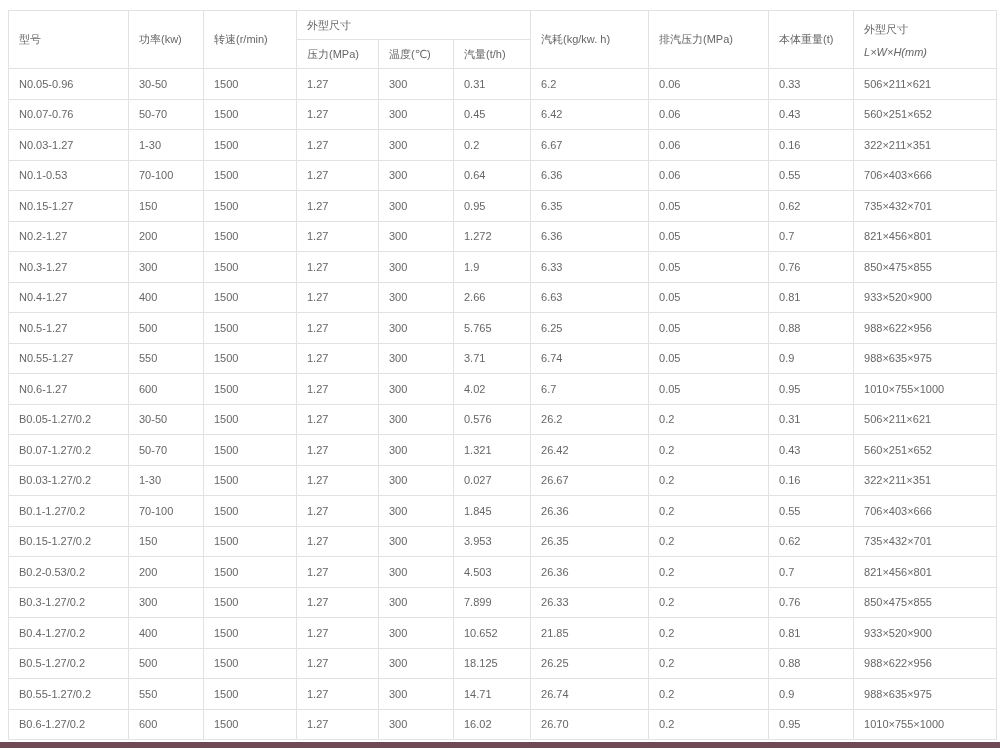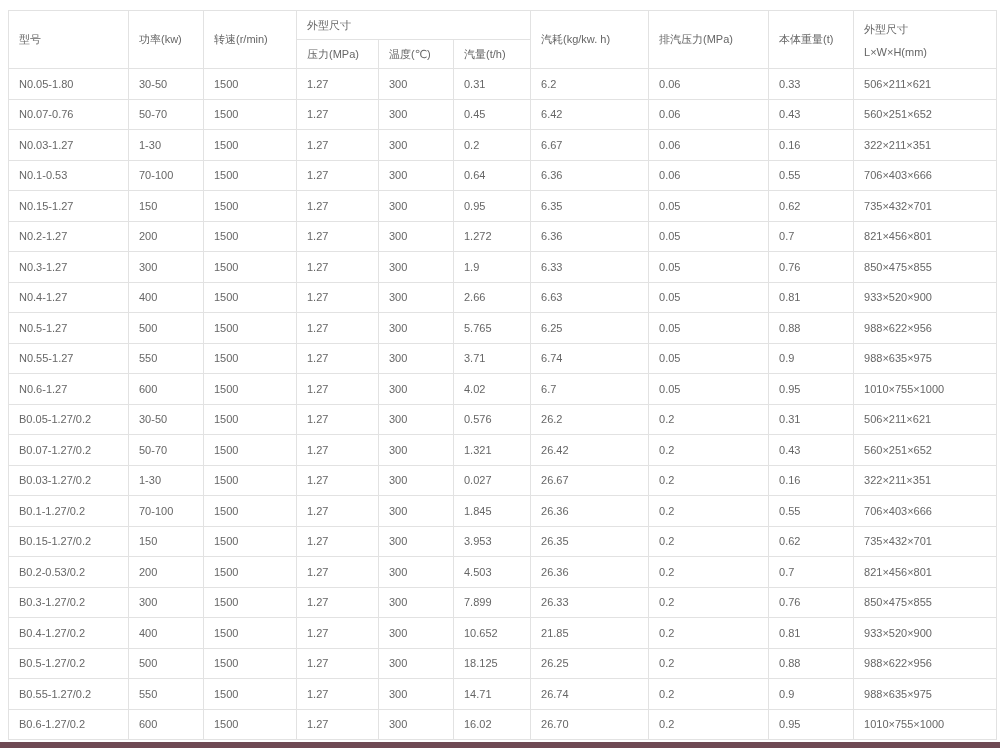--- a/index.html
+++ b/index.html
@@ -31,21 +31,21 @@
     color: #666666;
     text-align: left;
     vertical-align: middle;
     padding: 0 4px 0 10px;
     white-space: nowrap;
     overflow: hidden;
     background: #ffffff;
   }
   .spec-table thead th { height: 28px; }
   .spec-table tbody td { height: 29.5px; }
-  .dim-line2 { margin-top: 9px; }
+  .dim-line2 { margin-top: 9px; font-style: italic; }
   .footer-bar {
     position: absolute;
     left: 0;
     top: 742px;
     width: 1000px;
     height: 6px;
     background: #6f4a54;
   }
 </style>
 </head>
@@ -81,21 +81,21 @@
         </th>
       </tr>
       <tr>
         <th>压力(MPa)</th>
         <th>温度(℃)</th>
         <th>汽量(t/h)</th>
       </tr>
     </thead>
     <tbody>
         <tr>
-          <td>N0.05-1.80</td>
+          <td>N0.05-0.96</td>
           <td>30-50</td>
           <td>1500</td>
           <td>1.27</td>
           <td>300</td>
           <td>0.31</td>
           <td>6.2</td>
           <td>0.06</td>
           <td>0.33</td>
           <td>506×211×621</td>
         </tr>

